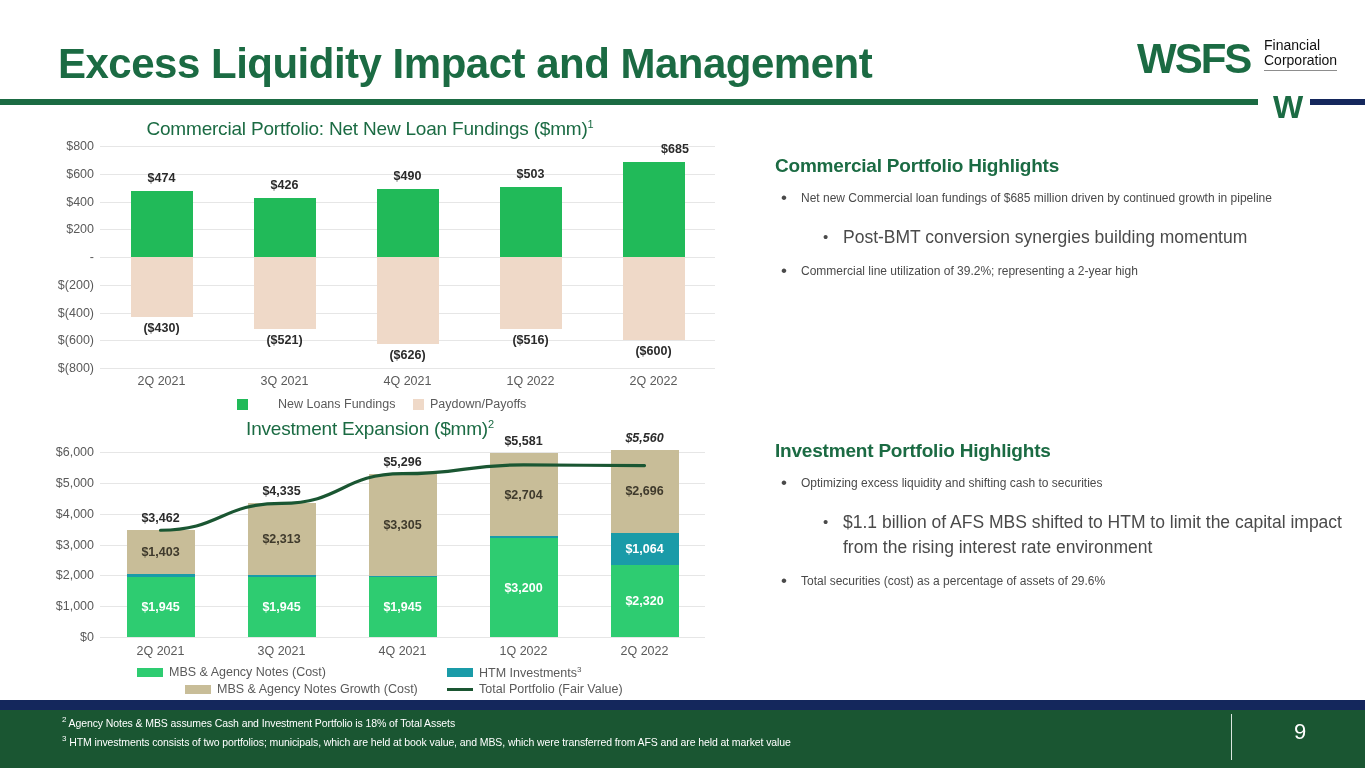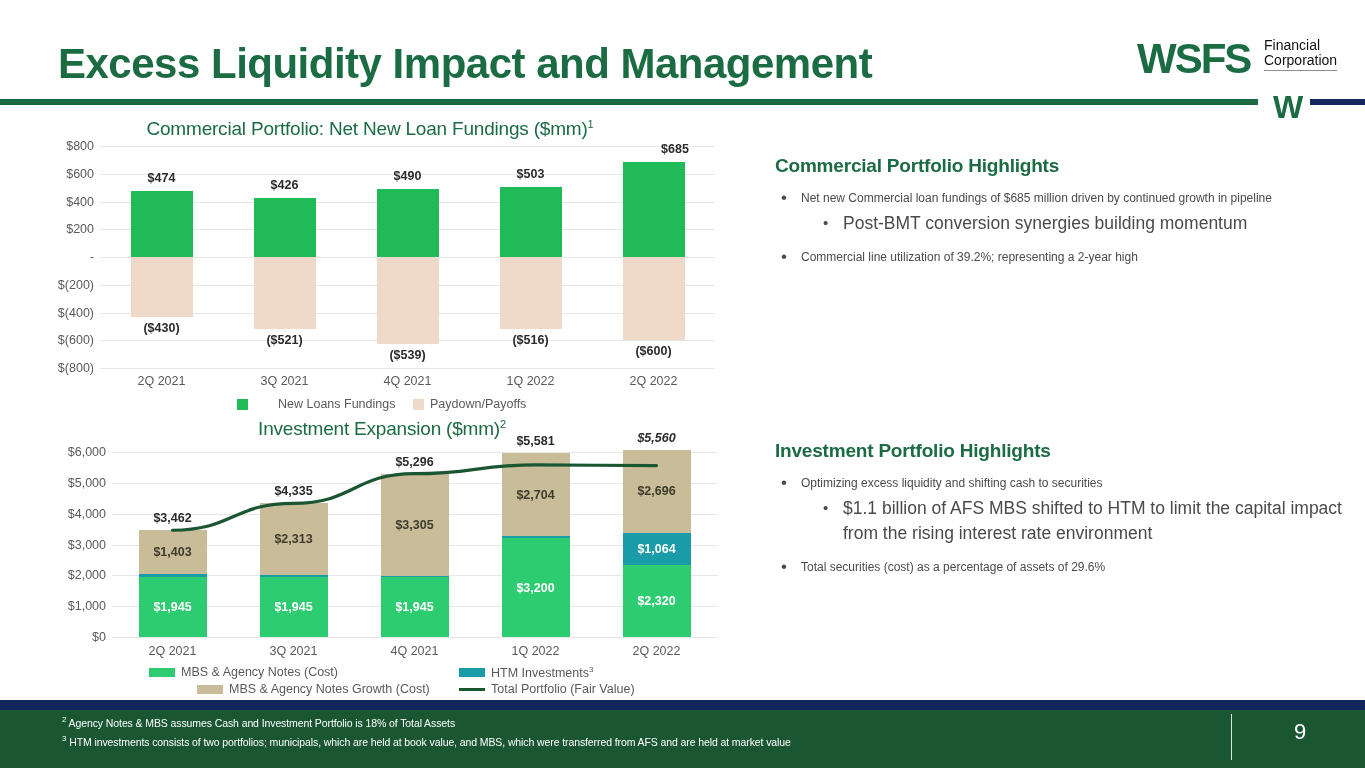--- a/index.html
+++ b/index.html
@@ -87,21 +87,21 @@
   .b1 {
     position: relative; padding-left: 26px; color: #4a4a4a;
     font-size: 12px; line-height: 25px; margin-top: 9px;
   }
   .b1::before {
     content: "\2022"; position: absolute; left: 6px; top: -1px;
     color: #4a4a4a; font-size: 17px;
   }
   .b2 {
     position: relative; padding-left: 68px; color: #4a4a4a;
-    font-size: 17.5px; line-height: 25px; 
+    font-size: 17.5px; line-height: 25px; margin-top: 14px;
   }
   .b2::before {
     content: "\2022"; position: absolute; left: 48px; top: -1px;
     color: #4a4a4a; font-size: 15px;
   }
 
   
   .foot-navy {
     position: absolute; left: 0; top: 700px; width: 1365px; height: 10px;
     background: #14275c;
@@ -167,21 +167,21 @@
       <div class="dlabel" style="left: 61.5px; top: 25.2325px;">$474</div>
       <div class="bar" style="left: 30.5px; width: 62px; top: 111px; height: 59.6625px; background: rgb(239, 217, 200);"></div>
       <div class="dlabel" style="left: 61.5px; top: 174.663px;">($430)</div>
       <div class="bar" style="left: 153.5px; width: 62px; top: 51.8925px; height: 59.1075px; background: rgb(33, 186, 89);"></div>
       <div class="dlabel" style="left: 184.5px; top: 31.8925px;">$426</div>
       <div class="bar" style="left: 153.5px; width: 62px; top: 111px; height: 72.2888px; background: rgb(239, 217, 200);"></div>
       <div class="dlabel" style="left: 184.5px; top: 187.289px;">($521)</div>
       <div class="bar" style="left: 276.5px; width: 62px; top: 43.0125px; height: 67.9875px; background: rgb(33, 186, 89);"></div>
       <div class="dlabel" style="left: 307.5px; top: 23.0125px;">$490</div>
       <div class="bar" style="left: 276.5px; width: 62px; top: 111px; height: 86.8575px; background: rgb(239, 217, 200);"></div>
-      <div class="dlabel" style="left: 307.5px; top: 201.857px;">($539)</div>
+      <div class="dlabel" style="left: 307.5px; top: 201.857px;">($626)</div>
       <div class="bar" style="left: 399.5px; width: 62px; top: 41.2088px; height: 69.7912px; background: rgb(33, 186, 89);"></div>
       <div class="dlabel" style="left: 430.5px; top: 21.2088px;">$503</div>
       <div class="bar" style="left: 399.5px; width: 62px; top: 111px; height: 71.595px; background: rgb(239, 217, 200);"></div>
       <div class="dlabel" style="left: 430.5px; top: 186.595px;">($516)</div>
       <div class="bar" style="left: 522.5px; width: 62px; top: 15.9562px; height: 95.0438px; background: rgb(33, 186, 89);"></div>
       <div class="dlabel" style="left: 553.5px; top: -4.04375px; padding-left: 43px;">$685</div>
       <div class="bar" style="left: 522.5px; width: 62px; top: 111px; height: 83.25px; background: rgb(239, 217, 200);"></div>
       <div class="dlabel" style="left: 553.5px; top: 198.25px;">($600)</div>
     </div>
   <div id="c1-xaxis">
@@ -196,21 +196,21 @@
         <span class="legend-swatch" style="background:#21ba59"></span>
         <span class="legend-txt">New Loans Fundings</span>
       </div>
       <div class="legend" style="left: 413px; top: 279px;">
         <span class="legend-swatch" style="background:#efd9c8"></span>
         <span class="legend-txt">Paydown/Payoffs</span>
       </div>
     </div>
 </div>
 
-<div id="chart2-wrap" style="position:absolute;left:12px;top:418px;width:740px;height:280px;">
+<div id="chart2-wrap" style="position:absolute;left:0;top:418px;width:740px;height:280px;">
   <div class="chart-title" id="c2-title">Investment Expansion ($mm)<sup>2</sup></div>
   <div class="plot" id="c2-plot" style="left:100px;top:34px;width:605px;height:185px;">
       <div class="gridline" style="top: 0px;"></div>
       <div class="ytick" style="top: 0px;">$6,000</div>
       <div class="gridline" style="top: 30.8333px;"></div>
       <div class="ytick" style="top: 30.8333px;">$5,000</div>
       <div class="gridline" style="top: 61.6667px;"></div>
       <div class="ytick" style="top: 61.6667px;">$4,000</div>
       <div class="gridline" style="top: 92.5px;"></div>
       <div class="ytick" style="top: 92.5px;">$3,000</div>

